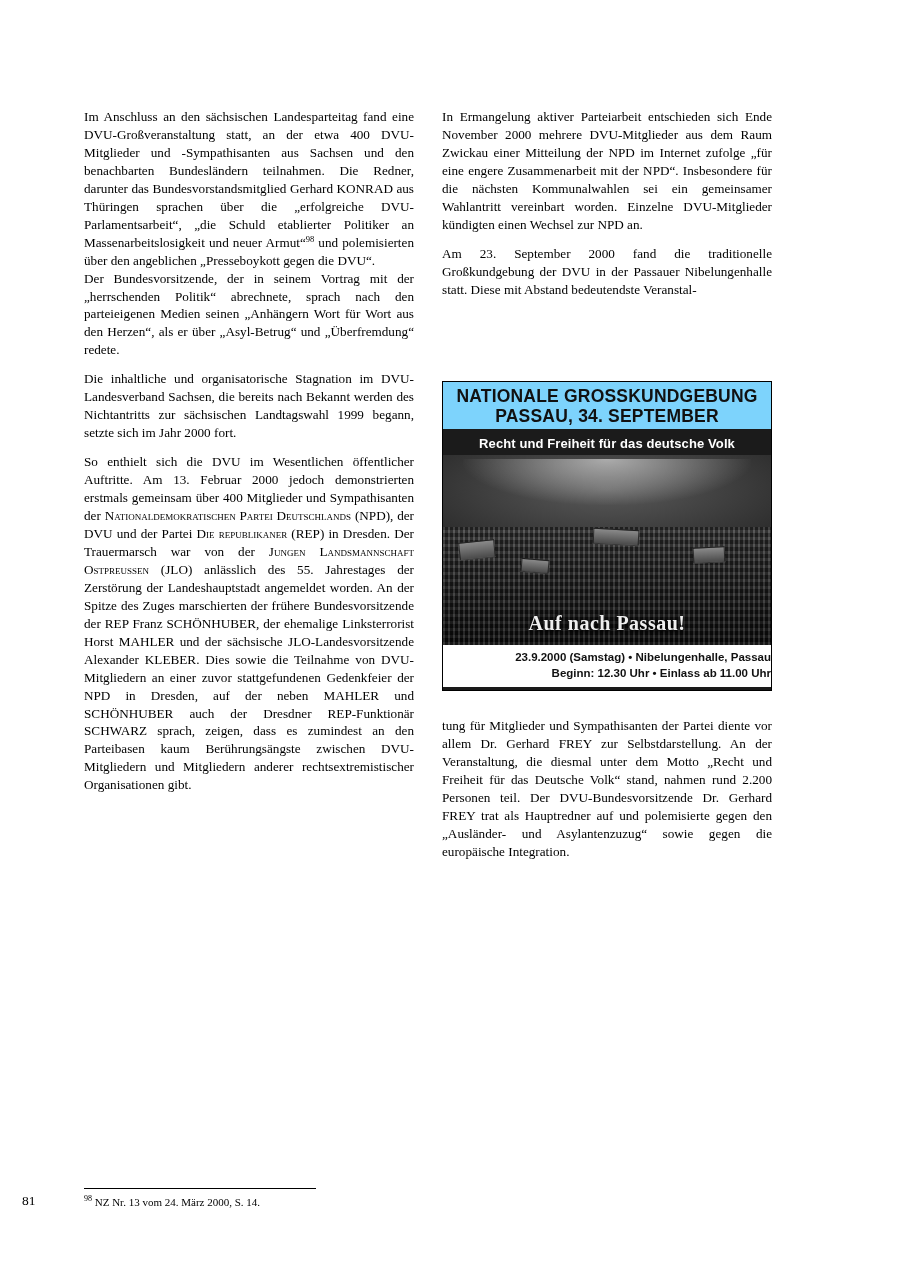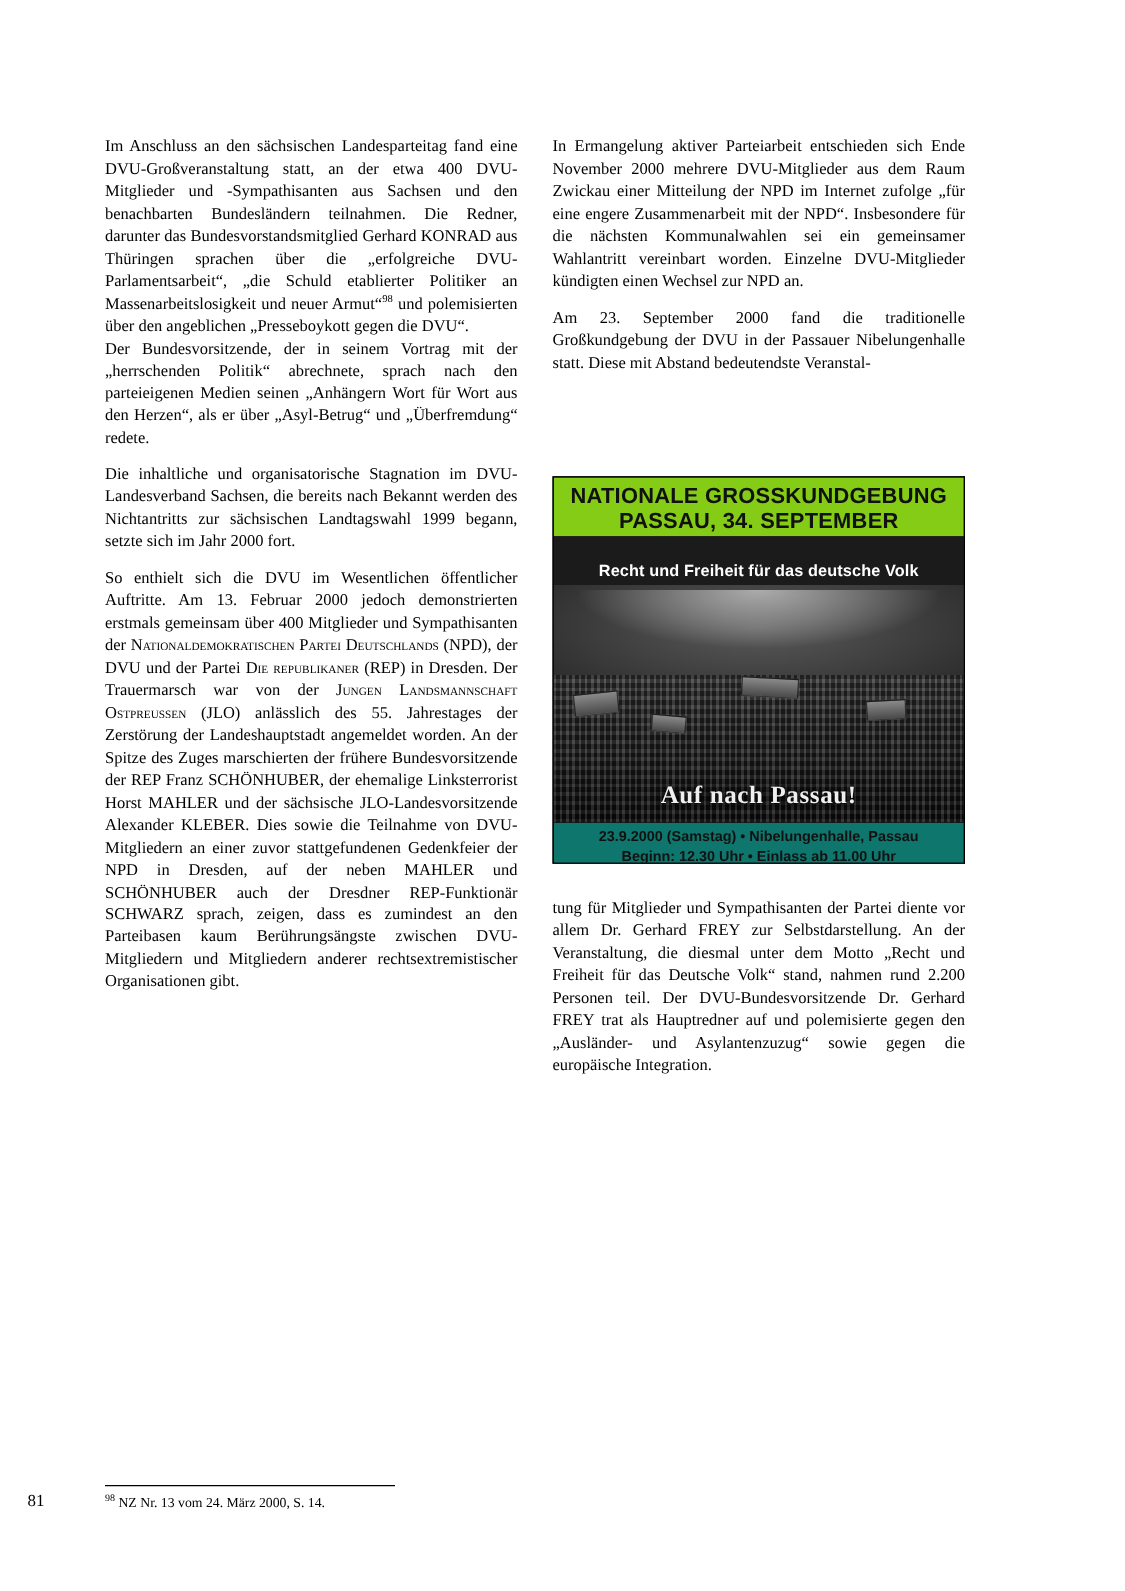--- a/index.html
+++ b/index.html
@@ -48,41 +48,41 @@
     left: 442px;
     top: 381px;
     width: 330px;
     height: 310px;
     background: #1a1a1a;
     border: 1px solid #000;
     box-sizing: border-box;
     overflow: hidden;
   }
   .poster-head {
-    background: #84cc16;
+    background: #7dd3fc;
     padding: 5px 6px 3px 6px;
   }
   .poster-line1, .poster-line2 {
     font-family: "Liberation Sans", sans-serif;
     font-weight: bold;
     color: #111;
     font-size: 17.5px;
     letter-spacing: 0.2px;
     line-height: 1.12;
     text-align: center;
   }
   .poster-line2 { }
   .poster-sub {
     background: #1b1b1b;
     color: #fff;
     font-family: "Liberation Sans", sans-serif;
     font-weight: bold;
     font-size: 13px;
     text-align: center;
-    padding: 20px 0 4px 0;
+    padding: 7px 0 4px 0;
     letter-spacing: 0.1px;
   }
   .poster-photo {
     position: relative;
     height: 190px;
     background:
       radial-gradient(ellipse 120% 70% at 50% 18%, #5a5a5a 0%, #2a2a2a 55%, #141414 100%),
       linear-gradient(#222, #111);
     overflow: hidden;
   }
@@ -116,26 +116,26 @@
     left: 0; right: 0; bottom: 10px;
     text-align: center;
     font-family: "Liberation Serif", serif;
     font-weight: bold;
     font-size: 20px;
     color: #efefef;
     text-shadow: 0 1px 2px #000, 0 0 6px #000;
     letter-spacing: 0.5px;
   }
   .poster-foot {
-    background: #0f766e;
+    background: #ffffff;
     color: #111;
     font-family: "Liberation Sans", sans-serif;
     font-weight: bold;
     font-size: 11.5px;
-    text-align: center;
+    text-align: right;
     padding: 5px 0 6px 0;
     line-height: 1.35;
   }
   
   .footnote-rule {
     position: absolute;
     left: 84px;
     top: 1188px;
     width: 232px;
     height: 1px;

